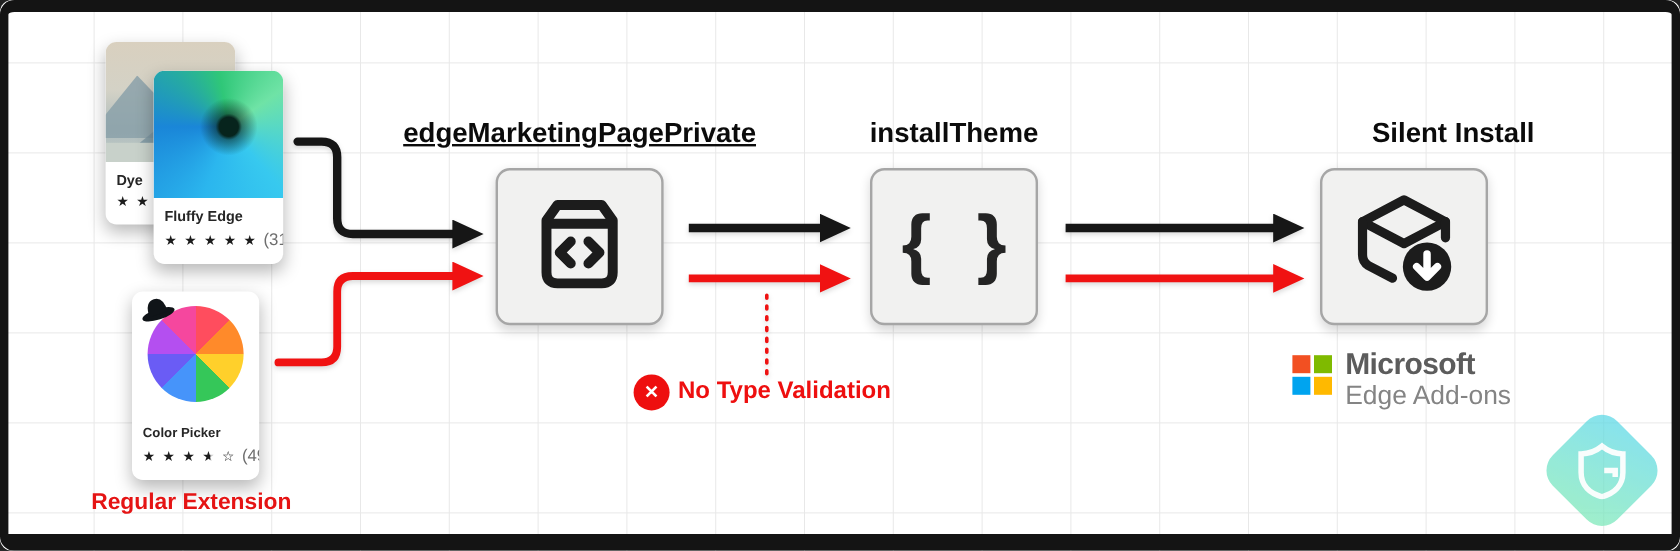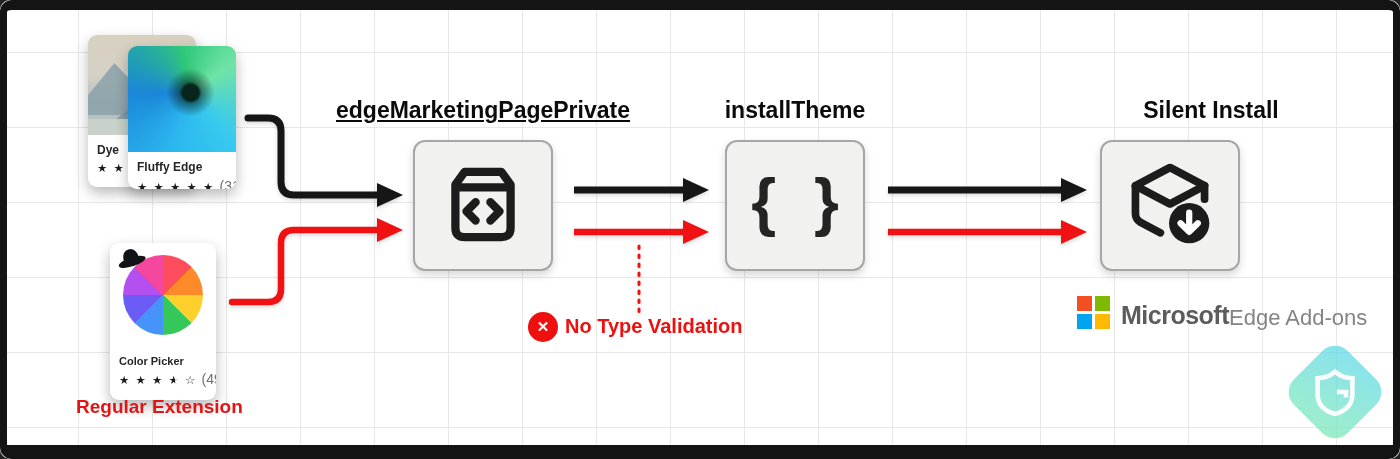--- a/index.html
+++ b/index.html
@@ -21,21 +21,21 @@
   .frame-overlay {
     position:absolute; inset:0; z-index:40; pointer-events:none;
     border:solid #141414; border-width:10px 7px 14px 7px; border-radius:12px;
   }
   
   .card {
     position:absolute; background:#fff; border-radius:9px;
     box-shadow:0 6px 14px rgba(0,0,0,.28); overflow:hidden;
   }
   .card-dye { left:88px; top:35px; width:108px; height:152px; z-index:2; }
-  .card-fluffy { left:128px; top:46px; width:108px; height:143px; z-index:3; }
+  .card-fluffy { left:128px; top:59px; width:108px; height:161px; z-index:3; }
   .card-picker { left:110px; top:243px; width:106px; height:157px; z-index:2; }
   .img-dye {
     height:100px; position:relative; overflow:hidden;
     background:linear-gradient(180deg,#d9d0bf 0%,#d4d2c6 40%,#aebcbd 72%,#c2cbc6 100%);
   }
   .img-dye .m1 { position:absolute; bottom:20px; left:-16px; width:92px; height:52px;
     background:#8ba1a9; clip-path:polygon(0 100%,46% 0,100% 100%); opacity:.85; }
   .img-dye .m2 { position:absolute; bottom:14px; right:-22px; width:104px; height:44px;
     background:#7b95a0; clip-path:polygon(0 100%,52% 0,100% 100%); opacity:.8; }
   .img-dye .water { position:absolute; bottom:0; left:0; right:0; height:16px; background:#c8d1ca; }
@@ -82,28 +82,28 @@
     position:absolute; left:528px; top:312px; width:30px; height:30px;
     border-radius:50%; background:#ee0f0f; color:#fff; z-index:6;
     display:flex; align-items:center; justify-content:center;
     font-size:15px; font-weight:800;
   }
   .err-text {
     position:absolute; left:565px; top:315px; font-size:20px; font-weight:700;
     color:#ee0f0f; white-space:nowrap; z-index:6;
   }
   .reg-ext {
-    position:absolute; left:76px; top:396px; font-size:19px; font-weight:700;
+    position:absolute; left:76px; top:408px; font-size:19px; font-weight:700;
     color:#e51414; white-space:nowrap; z-index:6;
   }
   
   .ms-logo { position:absolute; left:1077px; top:291px; display:flex; gap:11px; z-index:6; }
   .ms-squares { display:grid; grid-template-columns:15px 15px; grid-template-rows:15px 15px; gap:3px; margin-top:5px; }
   .ms-squares span { display:block; }
-  .ms-text { display:flex; flex-direction:row;align-items:flex-end; }
+  .ms-text { display:flex; flex-direction:column; }
   .ms-brand { font-size:25px; font-weight:700; color:#5c5c5c; line-height:27px; letter-spacing:-.5px; }
   .ms-product { font-size:22px; font-weight:400; color:#848484; line-height:23px; }
   
   .wm {
     position:absolute; left:1297px; top:354px; width:76px; height:76px;
     border-radius:18px; transform:rotate(45deg);
     background:linear-gradient(160deg,#58d7ea,#7ce9b4); opacity:.72; z-index:3;
     display:flex; align-items:center; justify-content:center;
   }
   .wm svg { transform:rotate(-45deg); opacity:.95; }

